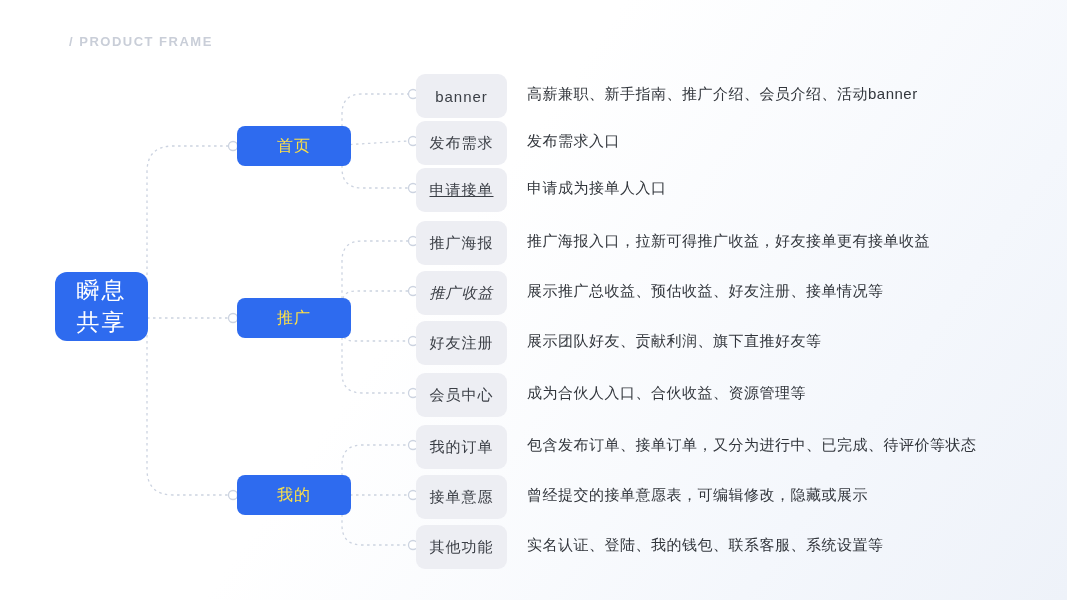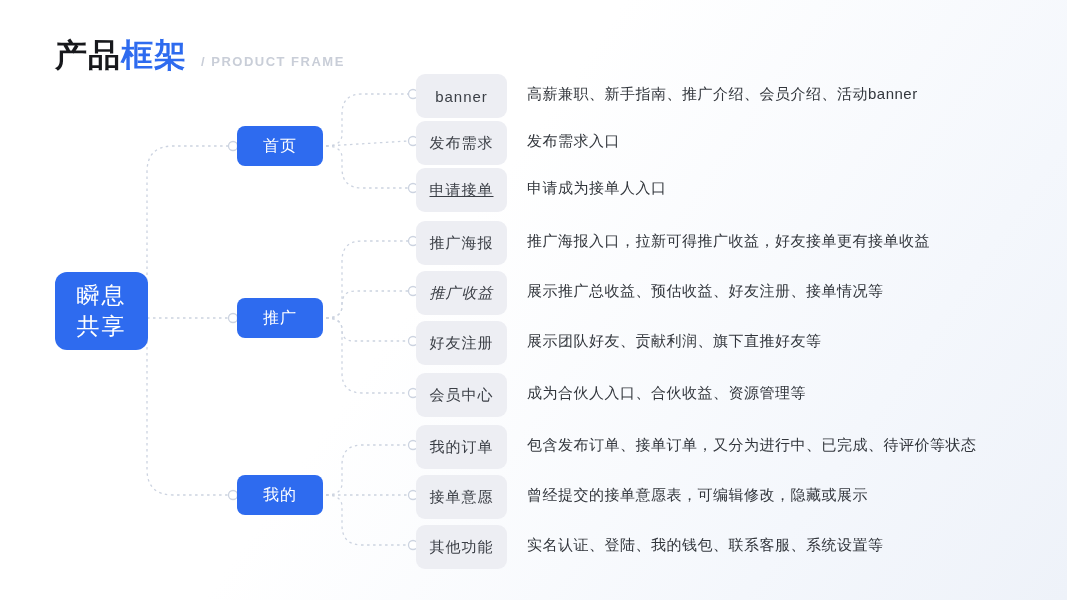--- a/index.html
+++ b/index.html
@@ -17,47 +17,46 @@
   .title-cn { font-size:32px; font-weight:bold; letter-spacing:1px; color:#17181c; }
   .title-cn .accent { color:#2e6bef; }
   .title-sub { font-size:13px; font-weight:bold; letter-spacing:1.5px; color:#c9ced8; margin-left:14px; }
 
   
   svg.connectors { position:absolute; inset:0; z-index:1; }
 
   
   .node { position:absolute; z-index:2; display:flex; align-items:center; justify-content:center; }
   .root-node {
-    left:55px; top:272px; width:93px; height:78px;
+    left:55px; top:272px; width:93px; height:69px;
     background:#2e6bef; border-radius:12px; color:#fff;
     flex-direction:column; font-size:23px; font-weight:500; letter-spacing:2px; line-height:1.35;
   }
   .branch-node {
-    left:237px; width:86px; height:40px;
-    background:#2e6bef; border-radius:8px; color:#ffffff;
+    left:237px; width:114px; height:40px;
+    background:#2e6bef; border-radius:8px; color:#fde047;
     font-size:16px; font-weight:500; letter-spacing:1px;
   }
   .child-node {
     left:416px; width:91px; height:44px;
     background:#edeef3; border-radius:9px; color:#3a3e45;
     font-size:15px; font-weight:500; letter-spacing:1px;
   }
   .child-desc {
     position:absolute; left:527px; z-index:2; height:40px;
     display:flex; align-items:center;
     font-size:15px; color:#32363c; letter-spacing:0.5px; white-space:nowrap;
   }
 </style>
 </head>
 <body>
 
 <div class="stage">
 
   <div class="header">
-    <div class="title-cn"><span>产品</span><span class="accent">框架</span></div>
     <div class="title-sub">/ PRODUCT FRAME</div>
   </div>
 
   <svg class="connectors" width="1067" height="600" viewBox="0 0 1067 600" id="connector-svg">
       <path d="M 147 317 L 147 172 Q 147 146 173 146 L 229 146" fill="none" stroke="#ccd3e0" stroke-width="1.3" stroke-dasharray="2.5 3.5"></path>
       <path d="M 147 318 L 229 318" fill="none" stroke="#ccd3e0" stroke-width="1.3" stroke-dasharray="2.5 3.5"></path>
       <path d="M 147 317 L 147 469 Q 147 495 173 495 L 229 495" fill="none" stroke="#ccd3e0" stroke-width="1.3" stroke-dasharray="2.5 3.5"></path>
       <circle cx="233" cy="146" r="4.5" fill="#ffffff" stroke="#ccd3e0" stroke-width="1.3"></circle>
       <path d="M 326 146 Q 342 146 342 134 L 342 114 Q 342 94 362 94 L 408 94" fill="none" stroke="#ccd3e0" stroke-width="1.3" stroke-dasharray="2.5 3.5"></path>
       <circle cx="413" cy="94" r="4.5" fill="#ffffff" stroke="#ccd3e0" stroke-width="1.3"></circle>

